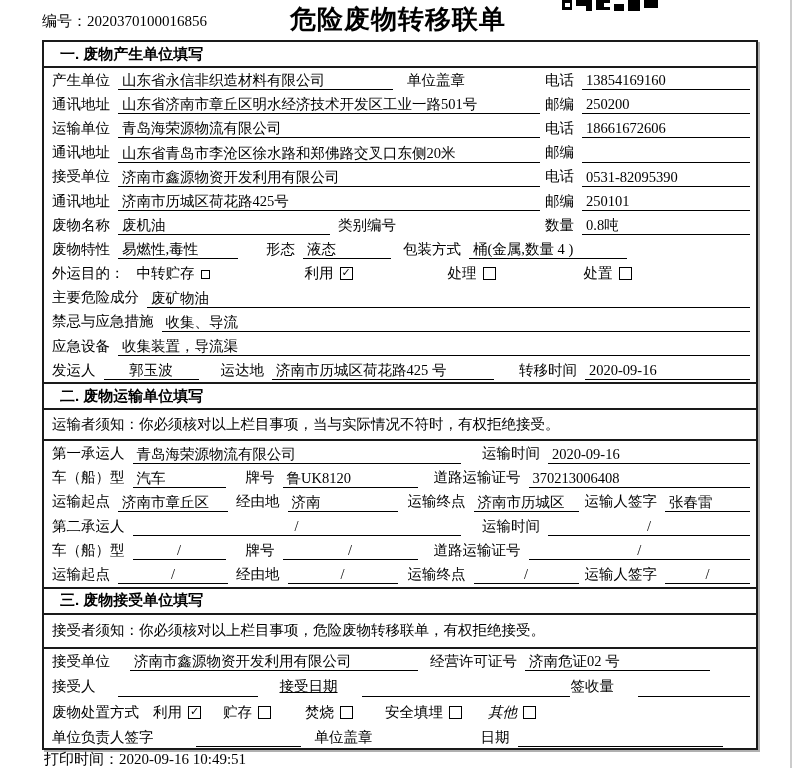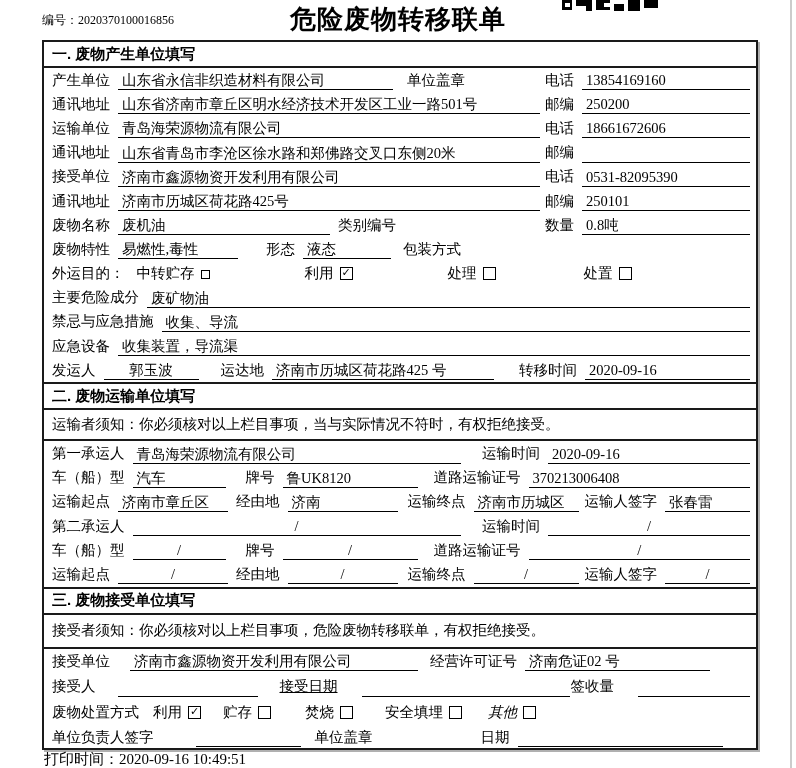--- a/index.html
+++ b/index.html
@@ -3,36 +3,36 @@
 <meta charset="utf-8">
 <style>
   html,body{margin:0;padding:0;}
   body{
     width:796px;height:768px;background:#ffffff;color:#000;
     font-family:"Liberation Serif","DejaVu Serif",serif;
     font-size:14.5px;position:relative;overflow:hidden;
   }
   .page{position:absolute;inset:0;}
   
-  .serial{position:absolute;left:42px;top:12px;font-size:12px;white-space:nowrap;}
+  .serial{position:absolute;left:42px;top:12px;font-size:15px;white-space:nowrap;}
   .doc-title{
     position:absolute;left:0;right:0;top:2px;text-align:center;
     font-family:"Liberation Sans","DejaVu Sans",sans-serif;
     font-weight:bold;font-size:26px;letter-spacing:1px;
   }
   .qr-frag{position:absolute;left:562px;top:0;width:96px;height:12px;overflow:hidden;}
   .qr-frag div{position:absolute;background:#000;}
   
   .form{
     position:absolute;left:42px;top:40px;width:716px;height:710px;
     border:2px solid #1a1a1a;box-sizing:border-box;overflow:hidden;
     box-shadow:2px 2px 0 #b0b0b0;
   }
   .sec-header{
-    display:flex;align-items:center;height:26px;padding-left:8px;
+    display:flex;align-items:center;height:26px;padding-left:16px;
     font-family:"Liberation Sans","DejaVu Sans",sans-serif;
     font-weight:bold;font-size:15px;border-bottom:2px solid #1a1a1a;box-sizing:border-box;
   }
   .sec-header.mid{height:28px;border-top:2px solid #1a1a1a;}
   .notice{
     display:flex;align-items:center;height:31px;padding-left:8px;
     border-bottom:2px solid #1a1a1a;box-sizing:border-box;white-space:nowrap;
   }
   .fr{display:flex;align-items:center;height:24.2px;padding:0 6px 0 8px;box-sizing:border-box;}
   .fr3{height:25.4px;}
@@ -129,20 +129,21 @@
       <span class="lbl ra">数量</span>
       <span class="val" style="width:168px;">0.8吨</span>
     </div>
 
     <div class="fr">
       <span class="lbl">废物特性</span>
       <span class="val" style="width:120px;">易燃性,毒性</span>
       <span class="lbl" style="margin-left:28px;">形态</span>
       <span class="val" style="width:88px;">液态</span>
       <span class="lbl" style="margin-left:12px;">包装方式</span>
+      <span class="val" style="width:158px;">桶(金属,数量 4 )</span>
     </div>
 
     <div class="fr">
       <span class="lbl">外运目的：</span>
       <span class="opt" style="margin-left:12px;">
         <span class="lbl">中转贮存</span>
         <span class="box sm"><span></span></span>
       </span>
       <span class="opt" style="margin-left:95px;">
         <span class="lbl">利用</span>

